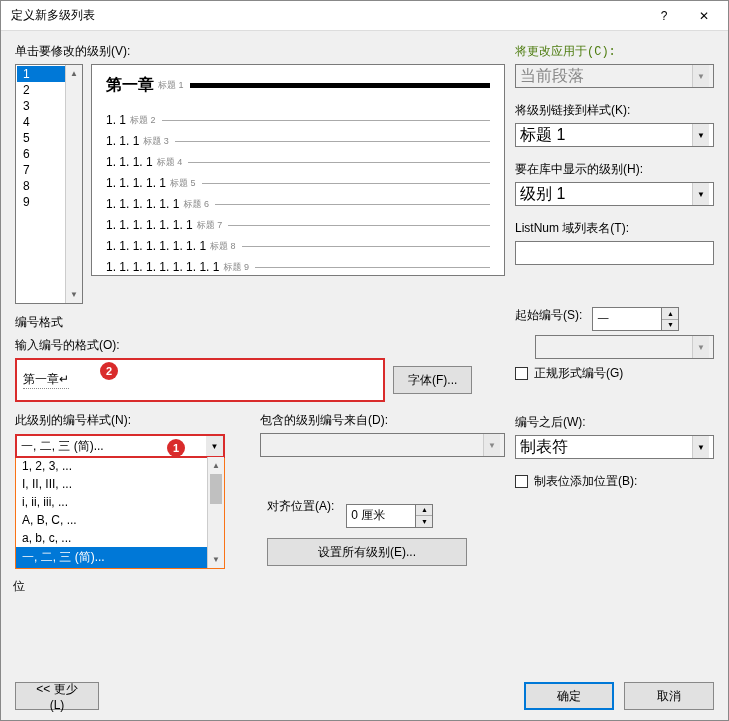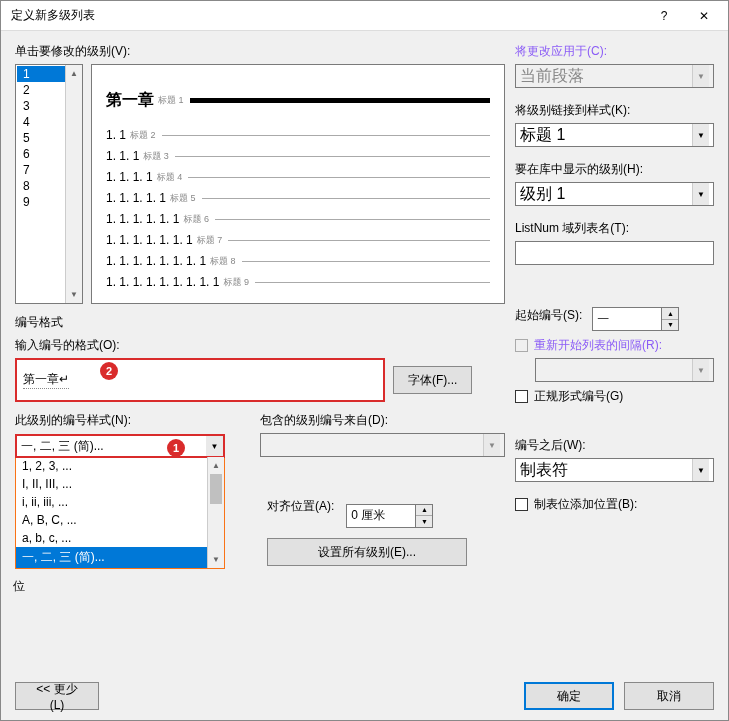--- a/index.html
+++ b/index.html
@@ -13,21 +13,21 @@
 .row-top { display: flex; gap: 10px; }
 .col-left { width: 490px; }
 .col-right { flex: 1; }
 .click-level-row { display: flex; gap: 8px; }
 .level-list { width: 68px; height: 240px; border: 1px solid #7a7a7a; background: #fff; position: relative; }
 .level-list-inner { padding: 1px; }
 .level-item { padding: 1px 6px; font-size: 12px; cursor: pointer; }
 .level-item.selected { background: #0078d7; color: #fff; }
 .scroll-btns { position: absolute; right: 0; top: 0; bottom: 0; width: 17px; background: #f0f0f0; display: flex; flex-direction: column; justify-content: space-between; border-left: 1px solid #ccc; }
 .scroll-btn { height: 17px; display: flex; align-items: center; justify-content: center; font-size: 8px; color: #666; cursor: pointer; background: #f0f0f0; }
-.preview { flex: 1; height: 240px; border: 1px solid #7a7a7a; background: #fff; padding: 25px 14px; overflow: hidden; }
+.preview { flex: 1; height: 212px; border: 1px solid #7a7a7a; background: #fff; padding: 10px 14px; overflow: hidden; }
 .preview-row { display: flex; align-items: center; margin-bottom: 7px; }
 .preview-num { font-size: 12px; white-space: nowrap; }
 .preview-num.big { font-size: 16px; font-weight: bold; }
 .preview-label { font-size: 9px; color: #888; margin-left: 4px; white-space: nowrap; }
 .preview-line { flex: 1; height: 1px; background: #aaa; margin-left: 6px; }
 .preview-line.thick { height: 5px; background: #000; }
 .select { width: 100%; height: 24px; border: 1px solid #7a7a7a; background: #fff; display: flex; align-items: center; padding: 0 4px; position: relative; }
 .select.disabled { background: #f0f0f0; color: #888; }
 .select-text { flex: 1; font-size: 16px; overflow: hidden; }
 .select-arrow { width: 17px; height: 100%; display: flex; align-items: center; justify-content: center; border-left: 1px solid #ccc; background: #e9e9e9; font-size: 8px; }
@@ -61,21 +61,21 @@
 .spinner-input.disabled { background: #f0f0f0; color: #888; }
 .spinner-btns { width: 17px; display: flex; flex-direction: column; border: 1px solid #7a7a7a; border-left: none; }
 .spinner-btn { flex: 1; display: flex; align-items: center; justify-content: center; font-size: 7px; background: #e9e9e9; cursor: pointer; }
 .spinner-btn:first-child { border-bottom: 1px solid #aaa; }
 .pos-section { margin-top: 24px; }
 .pos-row { display: flex; align-items: center; gap: 12px; margin-bottom: 8px; }
 .footer { display: flex; align-items: center; padding: 10px 14px; gap: 10px; }
 .footer .spacer { flex: 1; }
 .right-field { margin-bottom: 14px; }
 .start-row { display: flex; align-items: flex-start; gap: 10px; }
-.gray { color: #8b5cf6; }
+.gray { color: #4d7c0f; font-family: Liberation Mono, monospace; }
 .pos-hidden-label { visibility: hidden; font-size: 12px; margin-bottom: 2px; }
 </style>
 </head>
 <body>
 
 <div class="dialog">
   <div class="titlebar">
     <span class="title">定义新多级列表</span>
     <div class="btn">
         <span>?</span>
@@ -269,24 +269,20 @@
           <div class="start-row">
             <span class="label" style="margin:0">起始编号(S):</span>
             <div class="spinner">
               <div class="spinner-input">一</div>
               <div class="spinner-btns">
                   <div class="spinner-btn">▲</div>
                   <div class="spinner-btn">▼</div>
                 </div>
             </div>
           </div>
-          <div class="checkbox-row">
-            <div class="checkbox disabled"></div>
-            <span class="gray">重新开始列表的间隔(R):</span>
-          </div>
           <div class="select disabled" style="margin-top:4px;margin-left:20px;width:calc(100% - 20px)">
             <span class="select-text"></span>
             <div class="select-arrow">▼</div>
           </div>
           <div class="checkbox-row">
             <div class="checkbox"></div>
             <span>正规形式编号(G)</span>
           </div>
         </div>
 

